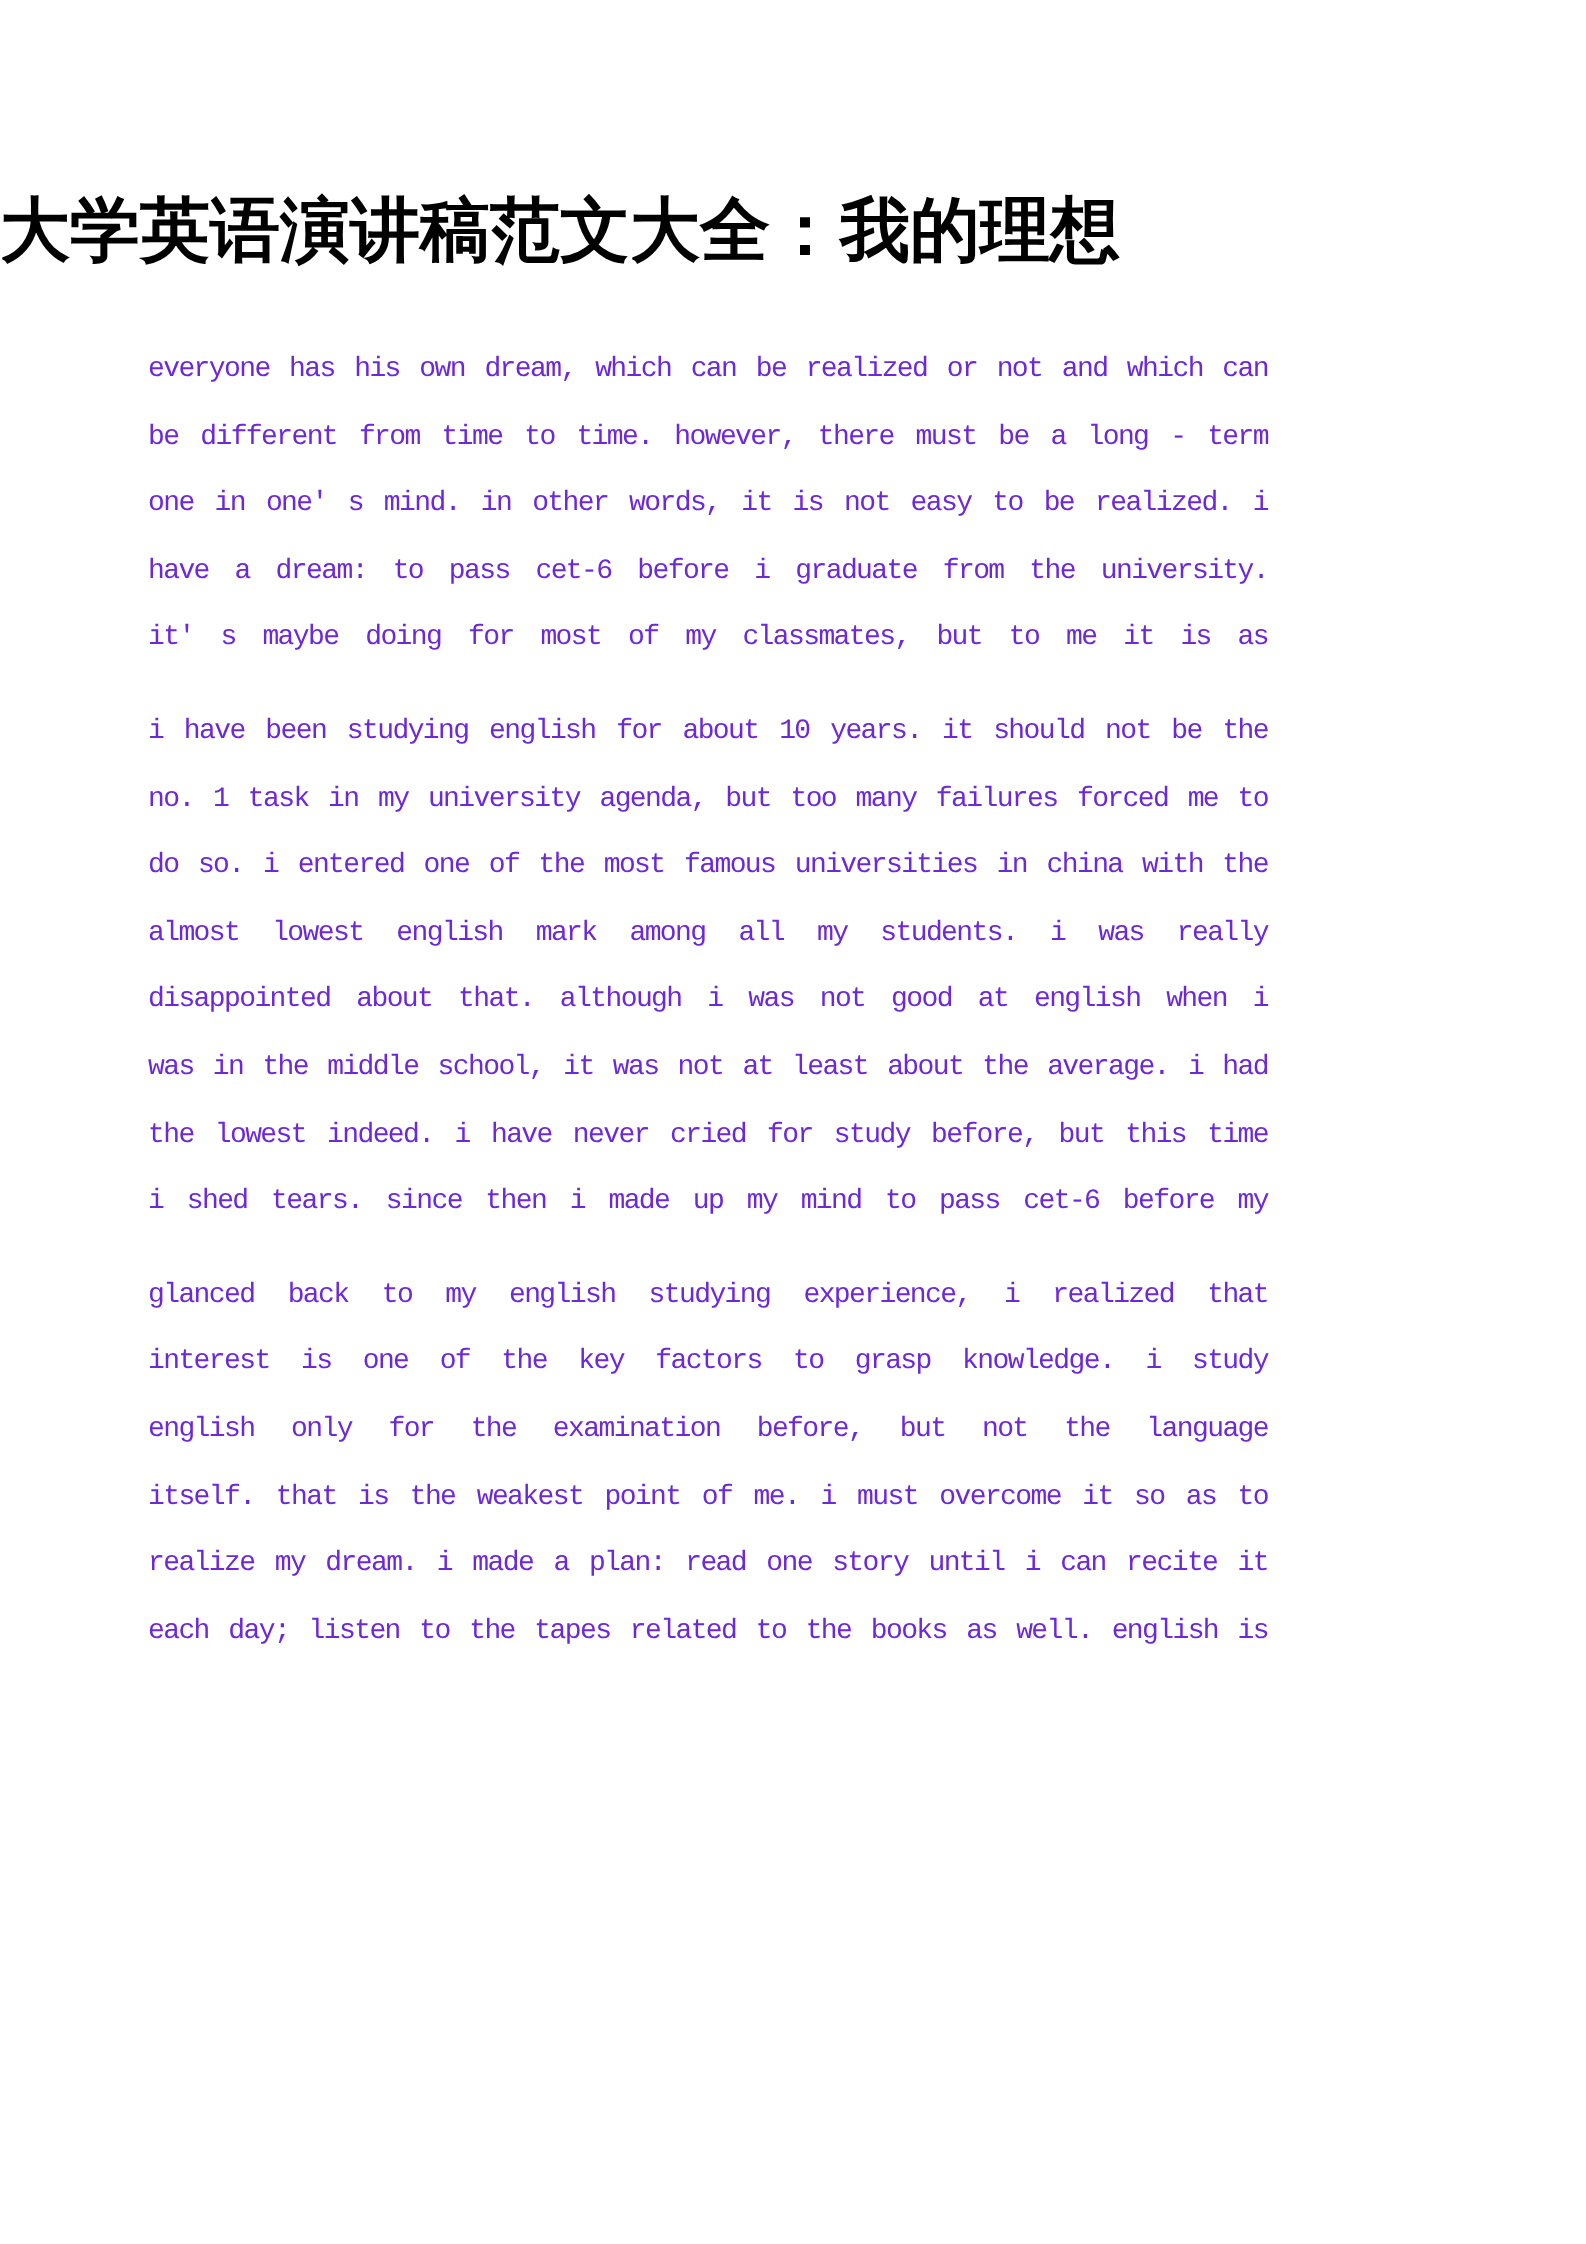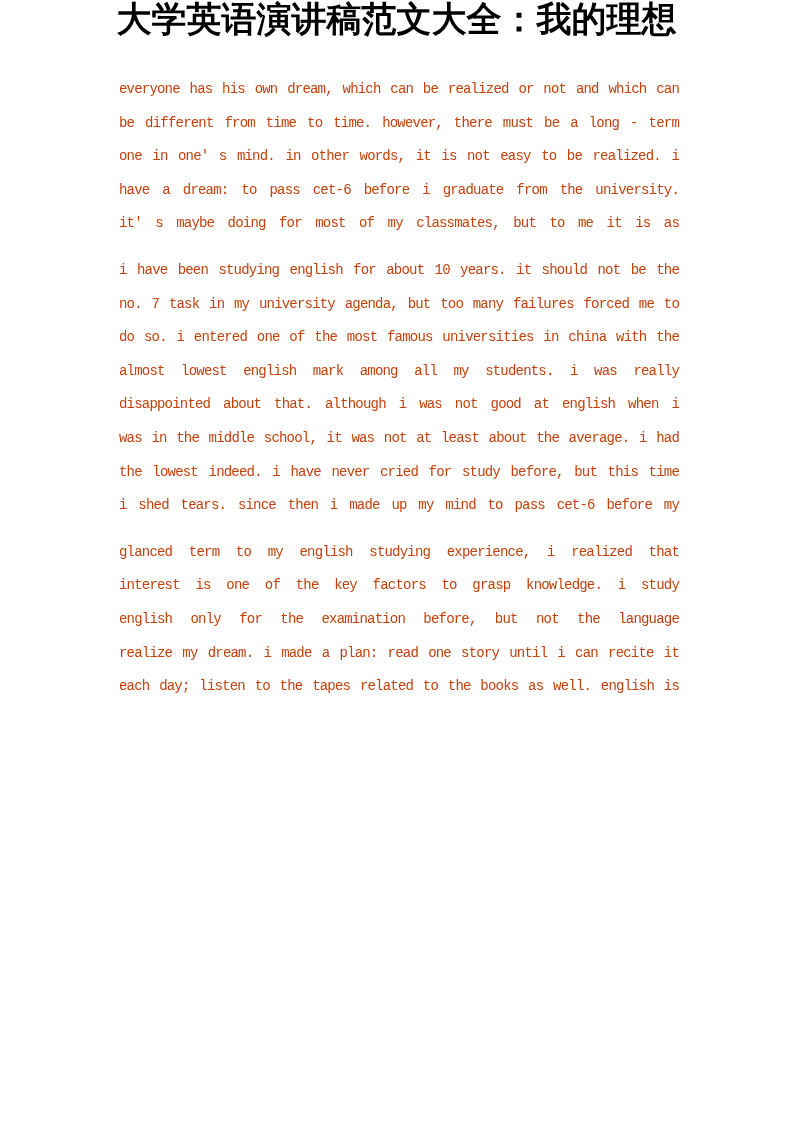--- a/index.html
+++ b/index.html
@@ -6,33 +6,34 @@
   html, body { background: #ffffff; }
   .page {
     position: relative;
     width: 793px;
     height: 1122px;
     background: #ffffff;
     overflow: hidden;
     font-family: "Liberation Mono", "DejaVu Sans Mono", monospace;
   }
   .title {
-    text-align: center;
+    padding-top: 96px;
+    text-align: left;
     font-family: "Liberation Serif", "DejaVu Serif", serif;
     font-weight: bold;
     font-size: 35px;
     line-height: 40px;
     color: #000000;
     letter-spacing: 0px;
   }
   .content {
     margin-top: 33px;
-    margin-left: 119px;
+    margin-left: 74px;
     width: 560px;
-    color: #c2410c;
+    color: #6d28d9;
     font-size: 14px;
     letter-spacing: -0.8px;
   }
   .paragraph { margin-bottom: 13px; }
   .line {
     height: 33.6px;
     line-height: 33.6px;
     text-align: justify;
     text-align-last: justify;
     white-space: normal;
@@ -48,29 +49,30 @@
   <div class="content">
       <div class="paragraph">
         <div class="line">everyone has his own dream, which can be realized or not and which can</div>
         <div class="line">be different from time to time. however, there must be a long - term</div>
         <div class="line">one in one' s mind. in other words, it is not easy to be realized. i</div>
         <div class="line">have a dream: to pass cet-6 before i graduate from the university.</div>
         <div class="line">it' s maybe doing for most of my classmates, but to me it is as</div>
       </div>
       <div class="paragraph">
         <div class="line">i have been studying english for about 10 years. it should not be the</div>
-        <div class="line">no. 7 task in my university agenda, but too many failures forced me to</div>
+        <div class="line">no. 1 task in my university agenda, but too many failures forced me to</div>
         <div class="line">do so. i entered one of the most famous universities in china with the</div>
         <div class="line">almost lowest english mark among all my students. i was really</div>
         <div class="line">disappointed about that. although i was not good at english when i</div>
         <div class="line">was in the middle school, it was not at least about the average. i had</div>
         <div class="line">the lowest indeed. i have never cried for study before, but this time</div>
         <div class="line">i shed tears. since then i made up my mind to pass cet-6 before my</div>
       </div>
       <div class="paragraph">
-        <div class="line">glanced term to my english studying experience, i realized that</div>
+        <div class="line">glanced back to my english studying experience, i realized that</div>
         <div class="line">interest is one of the key factors to grasp knowledge. i study</div>
         <div class="line">english only for the examination before, but not the language</div>
+        <div class="line">itself. that is the weakest point of me. i must overcome it so as to</div>
         <div class="line">realize my dream. i made a plan: read one story until i can recite it</div>
         <div class="line">each day; listen to the tapes related to the books as well. english is</div>
       </div>
     </div>
 </div>
 
 </body></html>

